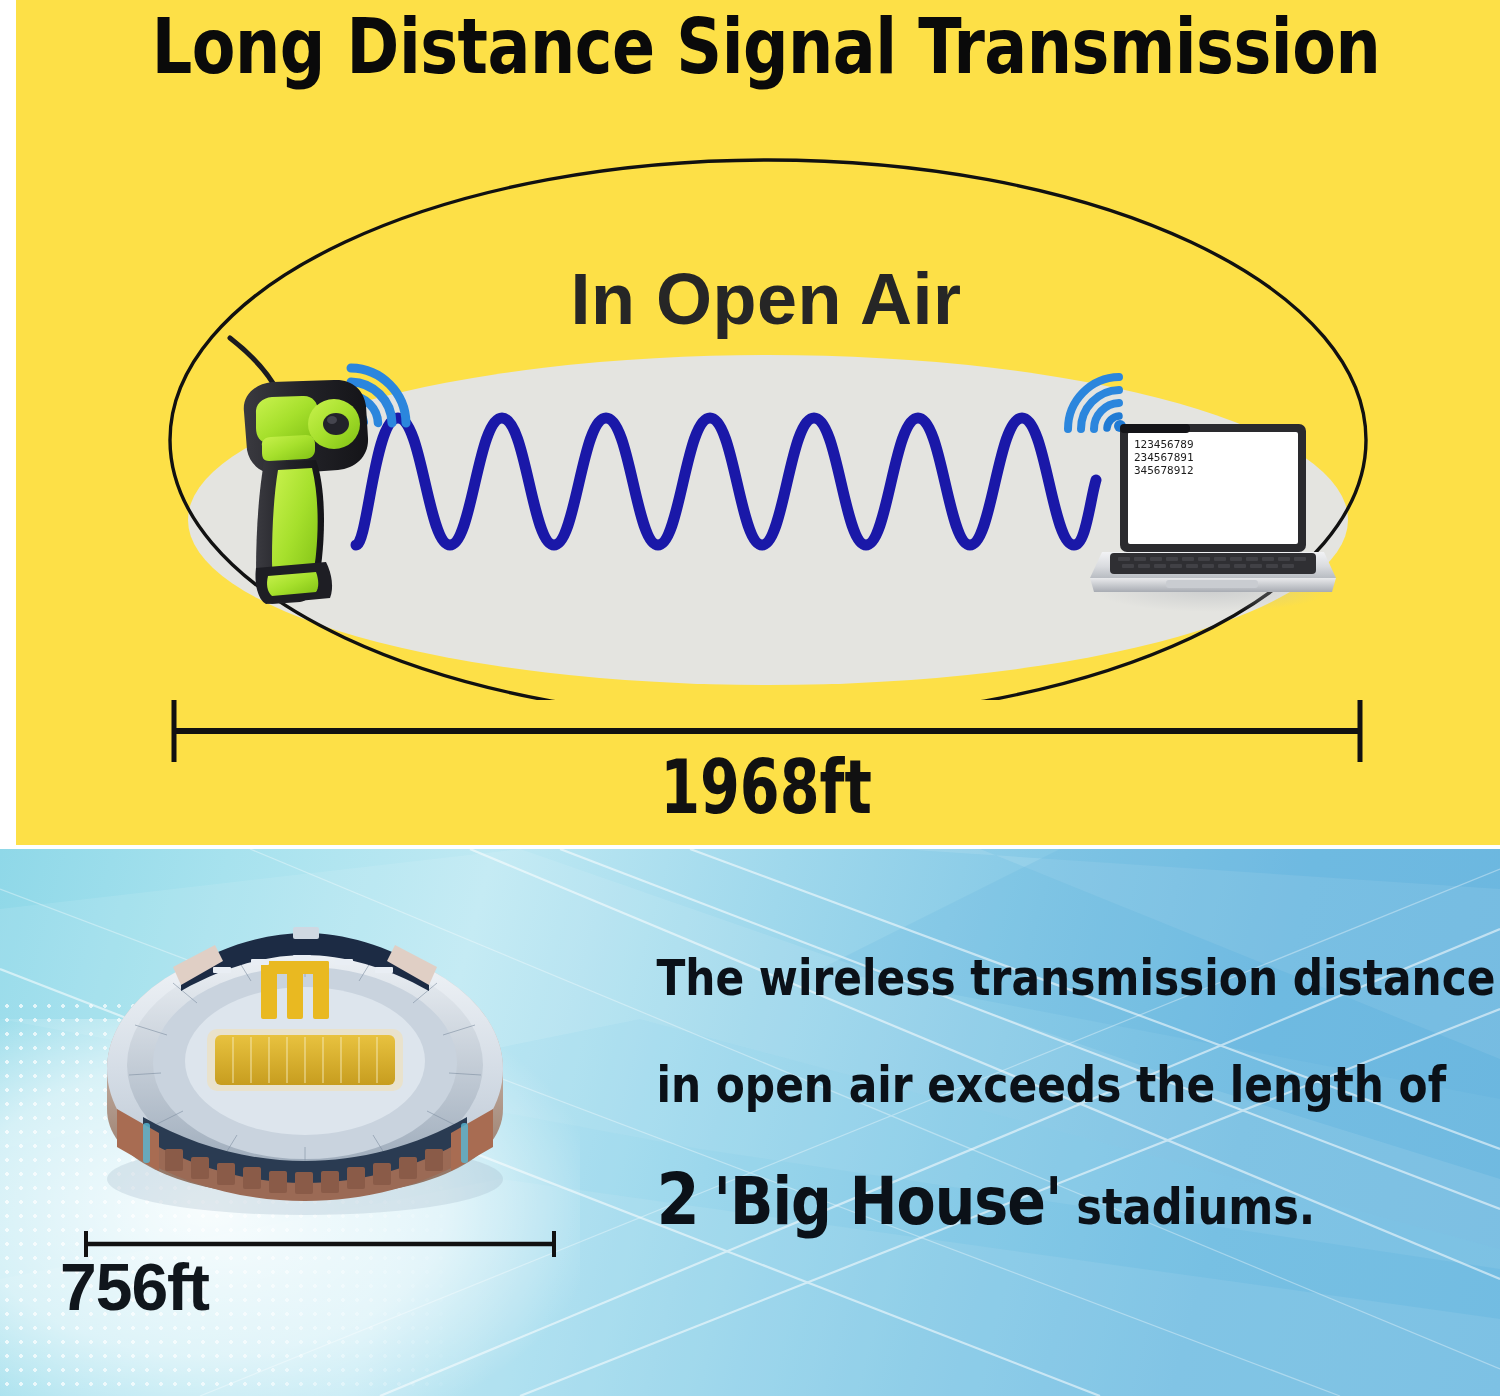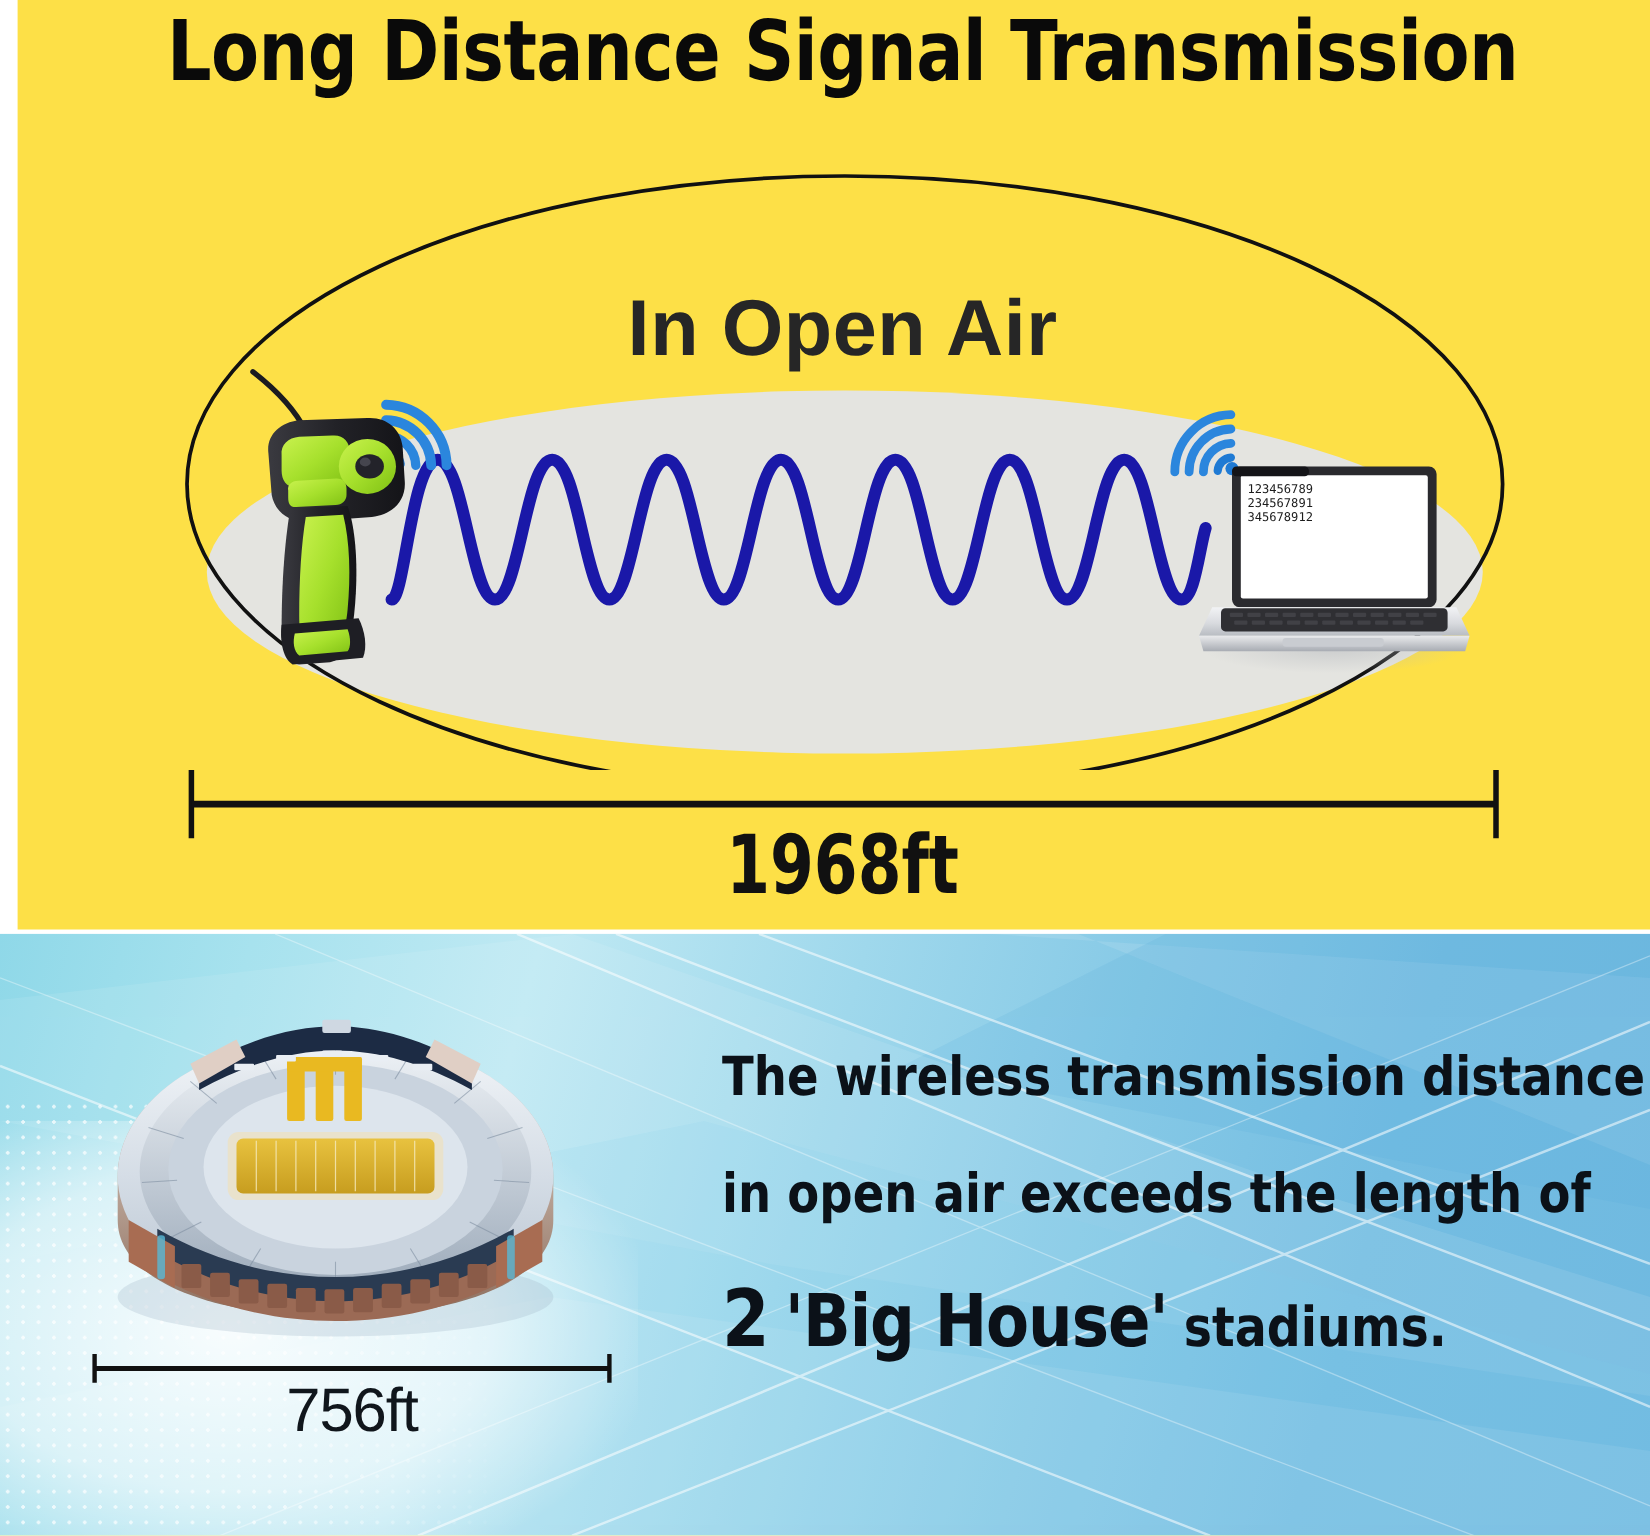--- a/index.html
+++ b/index.html
@@ -81,24 +81,24 @@
     background:radial-gradient(ellipse at 40% 45%, rgba(255,255,255,.92) 0%, rgba(255,255,255,.6) 45%, rgba(255,255,255,0) 75%);
   }
 
   .stadium-wrap{position:absolute;left:55px;top:30px;width:500px;height:340px;}
   .svg-stadium{width:500px;height:340px;display:block;}
 
   .svg-dim-bottom{position:absolute;left:80px;top:378px;width:480px;height:40px;}
 
   .dim-caption-bottom{
     position:absolute;left:60px;top:400px;width:520px;
-    text-align:center;
+    text-align:left;
     font-family:"Liberation Sans","DejaVu Sans",sans-serif;
-    font-weight:400;
-    font-size:56px;
+    font-weight:700;
+    font-size:66px;
     color:#10161c;
     letter-spacing:-1px;
     white-space:nowrap;
   }
 
   .copy{
     position:absolute;left:640px;top:104px;width:820px;
     text-align:left;
     color:#0b1118;
     font-family:"Liberation Sans Narrow","DejaVu Sans Condensed","Liberation Sans",sans-serif;

